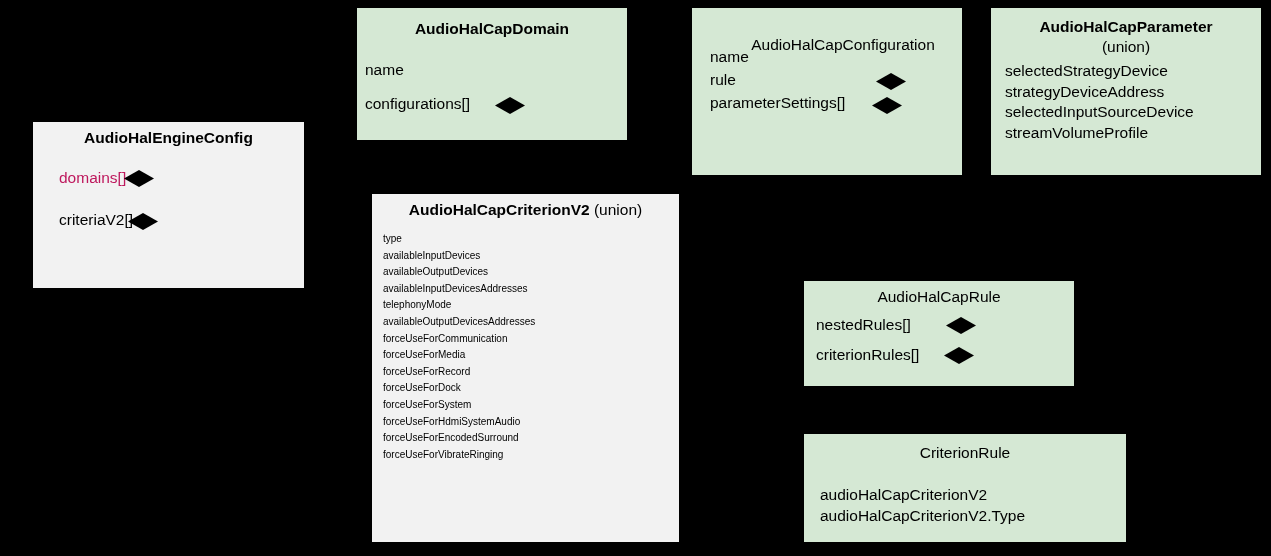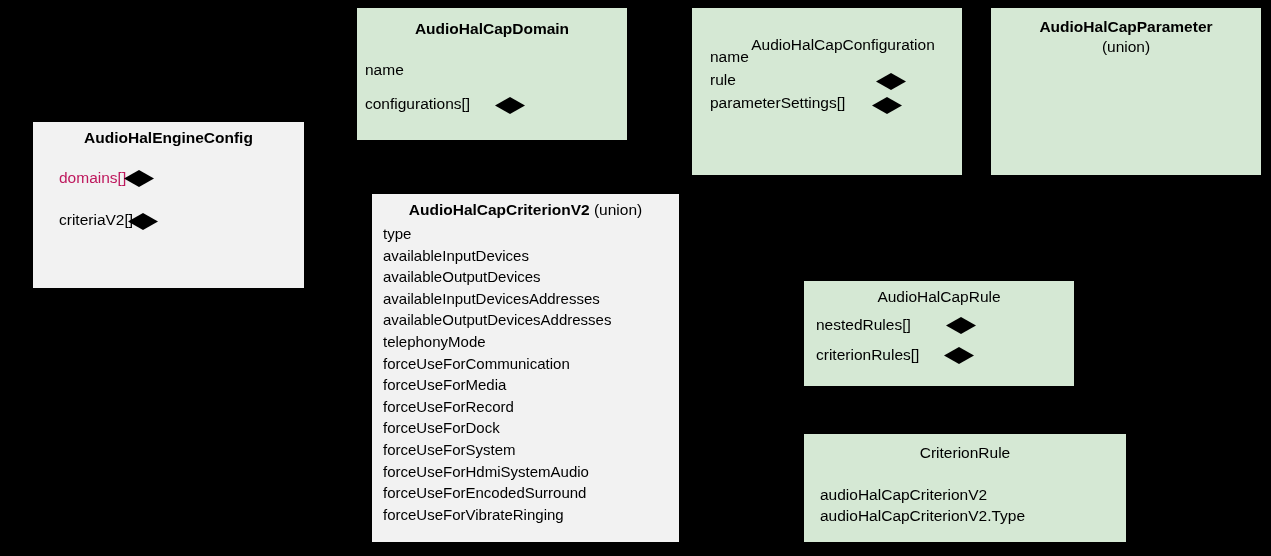--- a/index.html
+++ b/index.html
@@ -80,21 +80,21 @@
   
   #box-cap-parameter { left: 991px; top: 8px; width: 270px; height: 167px; }
   #cap-parameter-title { position: absolute; left: 0; top: 11px; width: 100%; font-size: 15.5px; }
   #cap-parameter-union { position: absolute; left: 0; top: 31px; width: 100%; font-size: 15.5px; }
   #cap-parameter-attrs { position: absolute; left: 14px; top: 55px; font-size: 15.5px; }
   #cap-parameter-attrs .attr { margin-bottom: 5px; }
 
   
   #box-cap-criterion { left: 351px; top: 194px; width: 307px; height: 348px; }
   #cap-criterion-title { position: absolute; left: 0; top: 7px; width: 100%; font-size: 15.5px; text-align: center; }
-  #cap-criterion-attrs { position: absolute; left: 11px; top: 32px; font-size: 15px; }
+  #cap-criterion-attrs { position: absolute; left: 11px; top: 40px; font-size: 10px; }
   #cap-criterion-attrs .attr { margin-bottom: 6.6px; }
 
   
   #box-cap-rule { left: 804px; top: 281px; width: 270px; height: 105px; }
   #cap-rule-title { position: absolute; left: 0; top: 8px; width: 100%; font-size: 15.5px; }
   #cap-rule-nested { position: absolute; left: 12px; top: 36px; font-size: 15.5px; }
   #cap-rule-criterion { position: absolute; left: 12px; top: 66px; font-size: 15.5px; }
 
   
   #box-criterion-rule { left: 804px; top: 434px; width: 322px; height: 108px; }
@@ -177,34 +177,40 @@
     <svg width="30" height="17" viewBox="0 0 30 17">
         <polygon points="15,0 30,8.5 15,17 0,8.5" fill="#000"></polygon>
       </svg>
   </div>
 
   <div class="uml-box green" id="box-cap-parameter">
     <div class="box-title bold" id="cap-parameter-title">AudioHalCapParameter</div>
 
     <div class="box-title" id="cap-parameter-union">(union)</div>
 
+    <div id="cap-parameter-attrs">
+      <div class="attr">selectedStrategyDevice</div>
+      <div class="attr">strategyDeviceAddress</div>
+      <div class="attr">selectedInputSourceDevice</div>
+      <div class="attr">streamVolumeProfile</div>
+    </div>
   </div>
 
   <div class="uml-box grey" id="box-cap-criterion">
     <div id="cap-criterion-title">
       <span style="font-weight:bold;">AudioHalCapCriterionV2</span><span>&nbsp;</span><span>(union)</span>
     </div>
 
     <div id="cap-criterion-attrs">
       <div class="attr">type</div>
       <div class="attr">availableInputDevices</div>
       <div class="attr">availableOutputDevices</div>
       <div class="attr">availableInputDevicesAddresses</div>
+      <div class="attr">telephonyMode</div>
       <div class="attr">availableOutputDevicesAddresses</div>
-      <div class="attr">telephonyMode</div>
       <div class="attr">forceUseForCommunication</div>
       <div class="attr">forceUseForMedia</div>
       <div class="attr">forceUseForRecord</div>
       <div class="attr">forceUseForDock</div>
       <div class="attr">forceUseForSystem</div>
       <div class="attr">forceUseForHdmiSystemAudio</div>
       <div class="attr">forceUseForEncodedSurround</div>
       <div class="attr">forceUseForVibrateRinging</div>
     </div>
   </div>

